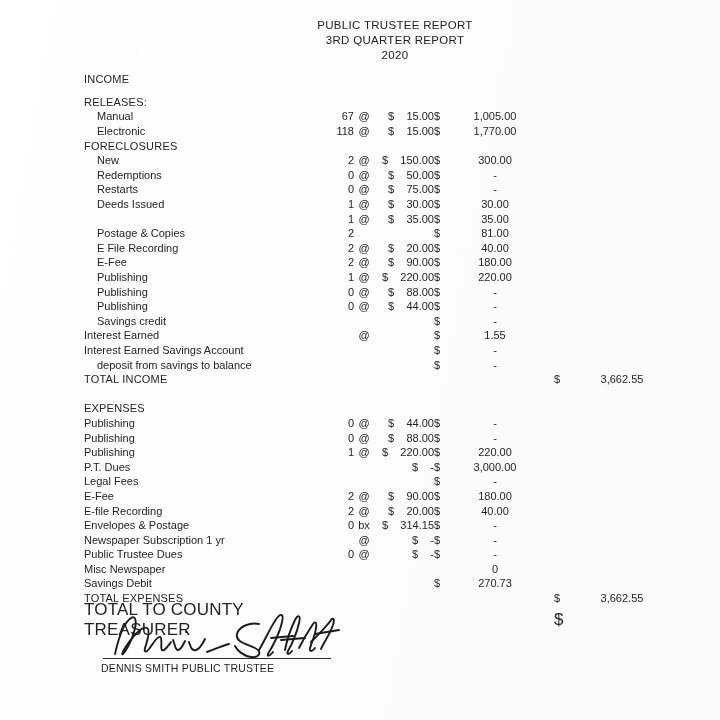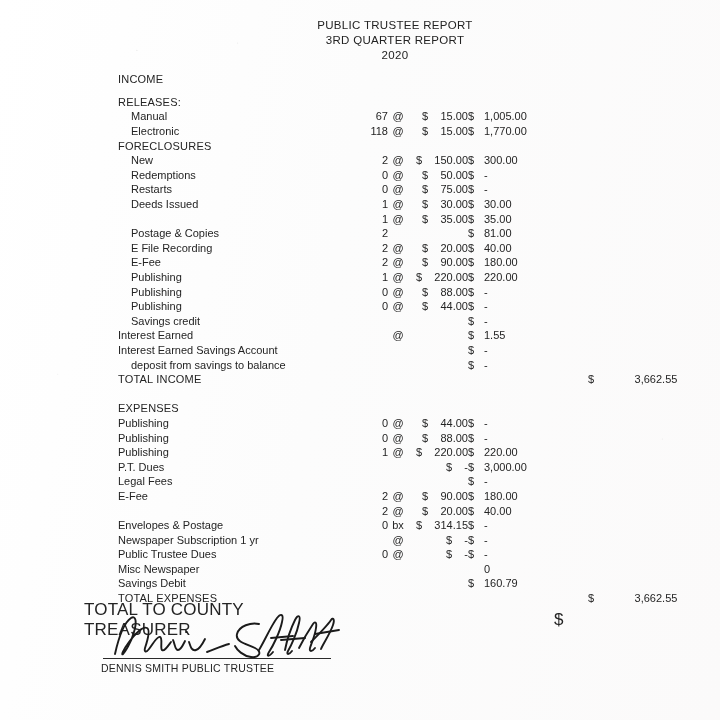--- a/index.html
+++ b/index.html
@@ -59,28 +59,27 @@
     width: 720px;
   }
   .row {
     display: grid;
     grid-template-columns: 84px 236px 36px 16px 62px 16px 104px 22px 92px 1fr;
     height: 14.6px;
     align-items: center;
     font-size: 11px;
     color: #242424;
     white-space: nowrap;
-    margin-left: 34px;
   }
   .c-label    { grid-column: 2; }
   .c-qty      { grid-column: 3; text-align: right; padding-right: 2px; }
   .c-at       { grid-column: 4; text-align: center; }
   .c-rate     { grid-column: 5; text-align: right; }
   .c-cur      { grid-column: 6; text-align: left; }
-  .c-amt      { grid-column: 7; text-align: left; padding-right: 14px; }
+  .c-amt      { grid-column: 7; text-align: center; padding-right: 14px; }
   .c-tcur     { grid-column: 8; text-align: left; }
   .c-total    { grid-column: 9; text-align: center; }
 
   .sect-head { font-size: 11px; letter-spacing: 0.2px; }
   .indent-1 .c-label { padding-left: 0; }
   .indent-2 .c-label { padding-left: 13px; }
   .spacer { height: 14.6px; }
   .spacer-sm { height: 8px; }
 
   
@@ -340,20 +339,21 @@
         </div>
         <div class="row indent-1">
           <span class="c-label">E-Fee</span>
           <span class="c-qty">2</span>
           <span class="c-at">@</span>
           <span class="c-rate">$  90.00</span>
           <span class="c-cur">$</span>
           <span class="c-amt">180.00</span>
         </div>
         <div class="row indent-1">
+          <span class="c-label">E-file Recording</span>
           <span class="c-qty">2</span>
           <span class="c-at">@</span>
           <span class="c-rate">$  20.00</span>
           <span class="c-cur">$</span>
           <span class="c-amt">40.00</span>
         </div>
         <div class="row indent-1">
           <span class="c-label">Envelopes &amp; Postage</span>
           <span class="c-qty">0</span>
           <span class="c-at">bx</span>
@@ -384,21 +384,21 @@
           <span class="c-rate"></span>
           <span class="c-cur"></span>
           <span class="c-amt">0</span>
         </div>
         <div class="row indent-1">
           <span class="c-label">Savings Debit</span>
           <span class="c-qty"></span>
           <span class="c-at"></span>
           <span class="c-rate"></span>
           <span class="c-cur">$</span>
-          <span class="c-amt">160.79</span>
+          <span class="c-amt">270.73</span>
         </div>
         <div class="row indent-1">
           <span class="c-label sect-head">TOTAL EXPENSES</span>
           <span class="c-tcur">$</span>
           <span class="c-total">3,662.55</span>
         </div>
       </div>
 
     <div class="footer">
       <div class="footer-row">

